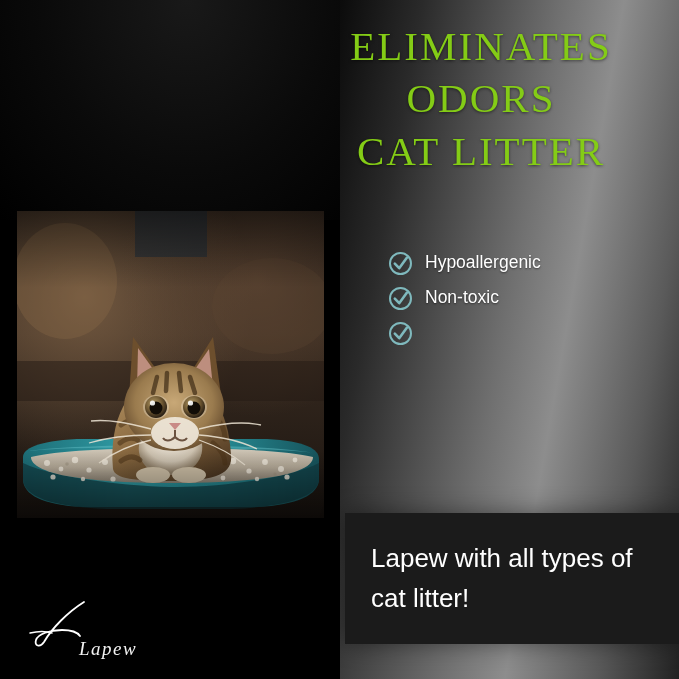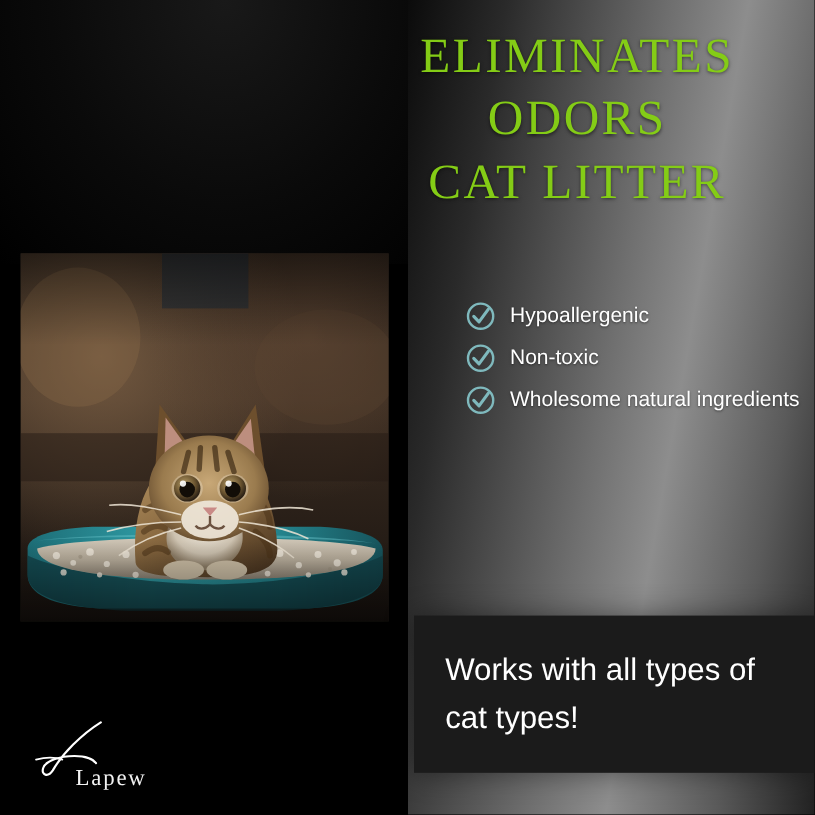--- a/index.html
+++ b/index.html
@@ -99,25 +99,26 @@
   
   .brand{
     position:absolute;
     left:28px;top:600px;
     width:160px;height:62px;
     color:#ffffff;
   }
   .brand-mark{position:absolute;left:0;top:0;}
   .brand-name{
     position:absolute;
-    left:35px;top:38px;
+    left:51px;top:38px;
     font-family:"Liberation Serif",serif;
     font-size:19px;
     letter-spacing:1.5px;
     color:#f2f2f2;
+    font-style:italic;
   }
 </style>
 </head>
 <body>
 
 <div id="ad">
 
   <div class="left-panel">
     <div class="left-glow"></div>
   </div>
@@ -311,28 +312,27 @@
       <span class="benefit-label">Non-toxic</span>
     </div>
 
     <div class="benefit">
       <span class="check">
         <svg width="25" height="25" viewBox="0 0 25 25" xmlns="http://www.w3.org/2000/svg">
           <circle cx="12.5" cy="12.5" r="10.5" fill="none" stroke="#7fb9bd" stroke-width="2"></circle>
           <path d="M6.8 12.6 L11.2 17.2 L19 6.6" fill="none" stroke="#7fb9bd" stroke-width="2.6" stroke-linecap="round" stroke-linejoin="round"></path>
         </svg>
       </span>
-      <span class="benefit-label">Wholesome natural ingredients</span>
     </div>
 
 
   </div>
 
   <div class="callout">
-    <div class="callout-text">Works with all types of cat types!</div>
+    <div class="callout-text">Lapew with all types of cat litter!</div>
   </div>
 
   <div class="brand">
     <span class="brand-mark">
       <svg width="70" height="48" viewBox="0 0 70 48" xmlns="http://www.w3.org/2000/svg">
         <path d="M56 2 C40 12 24 28 16 42 C12 48 6 46 8 40 C10 34 22 30 34 30 C44 30 50 33 52 36" fill="none" stroke="#ffffff" stroke-width="1.8" stroke-linecap="round"></path>
         <path d="M2 33 C10 31 18 31 24 33" fill="none" stroke="#ffffff" stroke-width="1.4" stroke-linecap="round"></path>
       </svg>
     </span>
     <span class="brand-name">Lapew</span>

